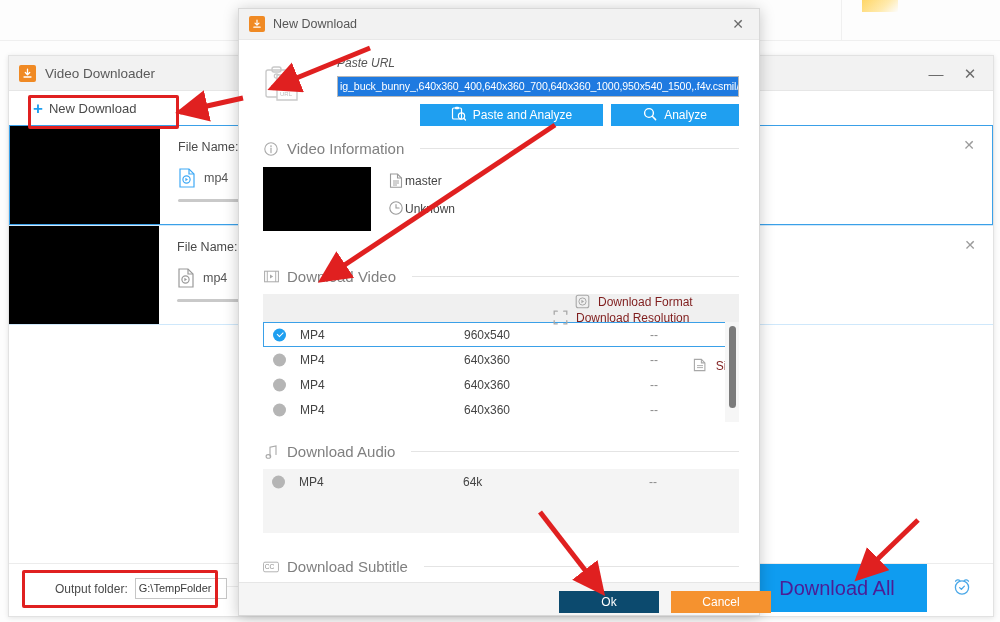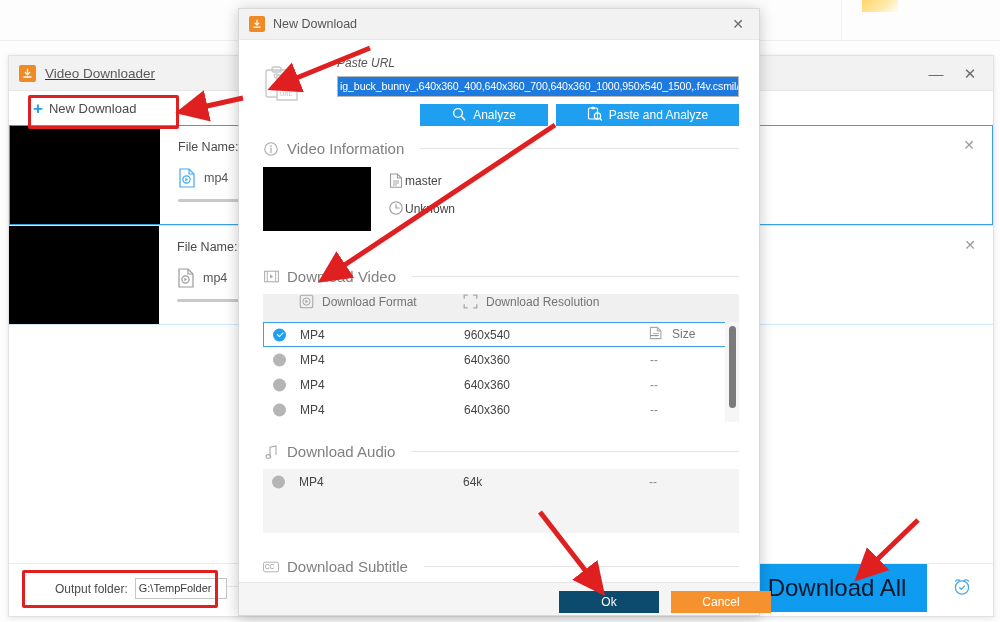--- a/index.html
+++ b/index.html
@@ -21,21 +21,21 @@
   .top-vline{position:absolute;left:841px;top:0;width:1px;height:40px;background:#f0f0f0;}
 
   
   .main-window{
     position:absolute;left:8px;top:55px;width:984px;height:560px;
     background:#ffffff;border:1px solid #e2e2e2;
     box-shadow:0 1px 5px rgba(0,0,0,.10);
   }
   .mw-title{
     position:relative;height:34px;background:#f2f2f2;border-bottom:1px solid #e6e6e6;
-    display:flex;align-items:center;padding-left:10px;text-decoration:underline;
+    display:flex;align-items:center;padding-left:10px;
   }
   .mw-logo{
     width:17px;height:17px;background:#f08a24;border-radius:2px;
     display:flex;align-items:center;justify-content:center;
     color:#fff;font-size:11px;line-height:1;margin-right:9px;flex:none;
   }
   .mw-logo svg{display:block;}
   .mw-title-text{font-size:13.5px;color:#5a5a5a;}
   .mw-winbtns{position:absolute;right:6px;top:0;height:34px;display:flex;align-items:center;}
   .mw-winbtn{
@@ -79,21 +79,21 @@
   }
   .output-label{font-size:12px;color:#4a4a4a;}
   .output-input{
     width:84px;height:17px;border:1px solid #c6c6c6;background:#fff;
     font-size:11px;color:#3a3a3a;padding:1px 3px;line-height:16px;white-space:nowrap;overflow:hidden;
   }
   .folder-line{position:absolute;left:196px;top:22px;width:300px;height:1px;background:#ececec;}
 
   .download-all-btn{
     position:absolute;right:66px;bottom:4px;width:180px;height:48px;
-    background:#0f9cf0;color:#0f172a;font-size:24px;
+    background:#0f9cf0;color:#4c1d95;font-size:20px;
     display:flex;align-items:center;justify-content:center;
   }
   .alarm-btn{
     position:absolute;right:14px;bottom:16px;width:34px;height:28px;
     display:flex;align-items:center;justify-content:center;color:#4aa8e8;
   }
 
   
   .dialog{
     position:absolute;left:238px;top:8px;width:520px;height:606px;
@@ -142,21 +142,21 @@
   .vi-content{display:flex;margin-top:10px;gap:18px;}
   .vi-thumb{width:108px;height:64px;background:#000;flex:none;}
   .vi-meta{display:flex;flex-direction:column;gap:12px;padding-top:6px;}
   .vi-row{display:flex;align-items:center;font-size:12px;color:#444;}
   .vi-ico{width:16px;height:16px;color:#8d8d8d;flex:none;}
 
   
   .vt-wrap{position:absolute;left:24px;top:228px;right:20px;}
   .vt-table{margin-top:9px;background:#fff;position:relative;}
   .vt-head{
-    display:flex;align-items:flex-start;height:28px;background:#f0f0f0;color:#737373;font-size:12px;
+    display:flex;align-items:flex-end;height:28px;background:#f0f0f0;color:#7f1d1d;font-size:12px;flex-direction:column;
   }
   .vt-head .c-ico{width:16px;height:16px;margin-right:7px;flex:none;color:#a8a8a8;}
   .col-fmt{width:200px;display:flex;align-items:center;padding-left:36px;box-sizing:border-box;}
   .col-res{width:186px;display:flex;align-items:center;}
   .col-size{flex:1;display:flex;align-items:center;margin-top:32px;}
   .vt-row{
     display:flex;align-items:center;height:25px;font-size:12px;color:#444;
     background:#fff;box-sizing:border-box;border:1px solid transparent;
   }
   .vt-row.sel{border:1px solid #3aa0e8;}
@@ -330,39 +330,39 @@
             <path d="M14 10h14l6 6v19H14z" fill="#fff" stroke="#c9c9c9" stroke-width="1.4"></path>
             <path d="M28 10v6h6" fill="none" stroke="#c9c9c9" stroke-width="1.4"></path>
             <text x="17" y="31" font-family="Liberation Sans, sans-serif" font-size="6" fill="#bdbdbd">URL</text>
           </svg>
         </span>
         <span class="url-label">Paste URL</span>
         <div class="url-input-wrap">
           <div class="url-input-sel">ig_buck_bunny_,640x360_400,640x360_700,640x360_1000,950x540_1500,.f4v.csmil/master.m3u8</div>
         </div>
         <div class="url-btns">
-          <div class="btn-blue narrow">
-            <span>
-              <svg width="14" height="14" viewBox="0 0 14 14">
-                  <circle cx="6" cy="6" r="4.4" fill="none" stroke="#fff" stroke-width="1.4"></circle>
-                  <path d="M9.3 9.3l3.3 3.3" stroke="#fff" stroke-width="1.5" stroke-linecap="round"></path>
-                </svg>
-            </span>
-            <span>Analyze</span>
-          </div>
           <div class="btn-blue wide">
             <span>
               <svg width="15" height="15" viewBox="0 0 15 15">
                   <rect x="1.5" y="2" width="9" height="11" rx="1.3" fill="none" stroke="#fff" stroke-width="1.2"></rect>
                   <rect x="4" y="0.7" width="4" height="2.6" rx="1" fill="#fff"></rect>
                   <circle cx="10.5" cy="10" r="3.1" fill="none" stroke="#fff" stroke-width="1.2"></circle>
                   <path d="M12.8 12.3l1.7 1.7" stroke="#fff" stroke-width="1.3" stroke-linecap="round"></path>
                 </svg>
             </span>
             <span>Paste and Analyze</span>
+          </div>
+          <div class="btn-blue narrow">
+            <span>
+              <svg width="14" height="14" viewBox="0 0 14 14">
+                  <circle cx="6" cy="6" r="4.4" fill="none" stroke="#fff" stroke-width="1.4"></circle>
+                  <path d="M9.3 9.3l3.3 3.3" stroke="#fff" stroke-width="1.5" stroke-linecap="round"></path>
+                </svg>
+            </span>
+            <span>Analyze</span>
           </div>
         </div>
       </div>
 
       <div class="vi-wrap">
         <div class="sect-head">
           <span class="sect-ico">
             <svg width="14" height="14" viewBox="0 0 14 14">
                 <circle cx="7" cy="7" r="6.2" fill="none" stroke="#a9a9a9" stroke-width="1.1"></circle>
                 <circle cx="7" cy="4.1" r="0.85" fill="#a9a9a9"></circle>

